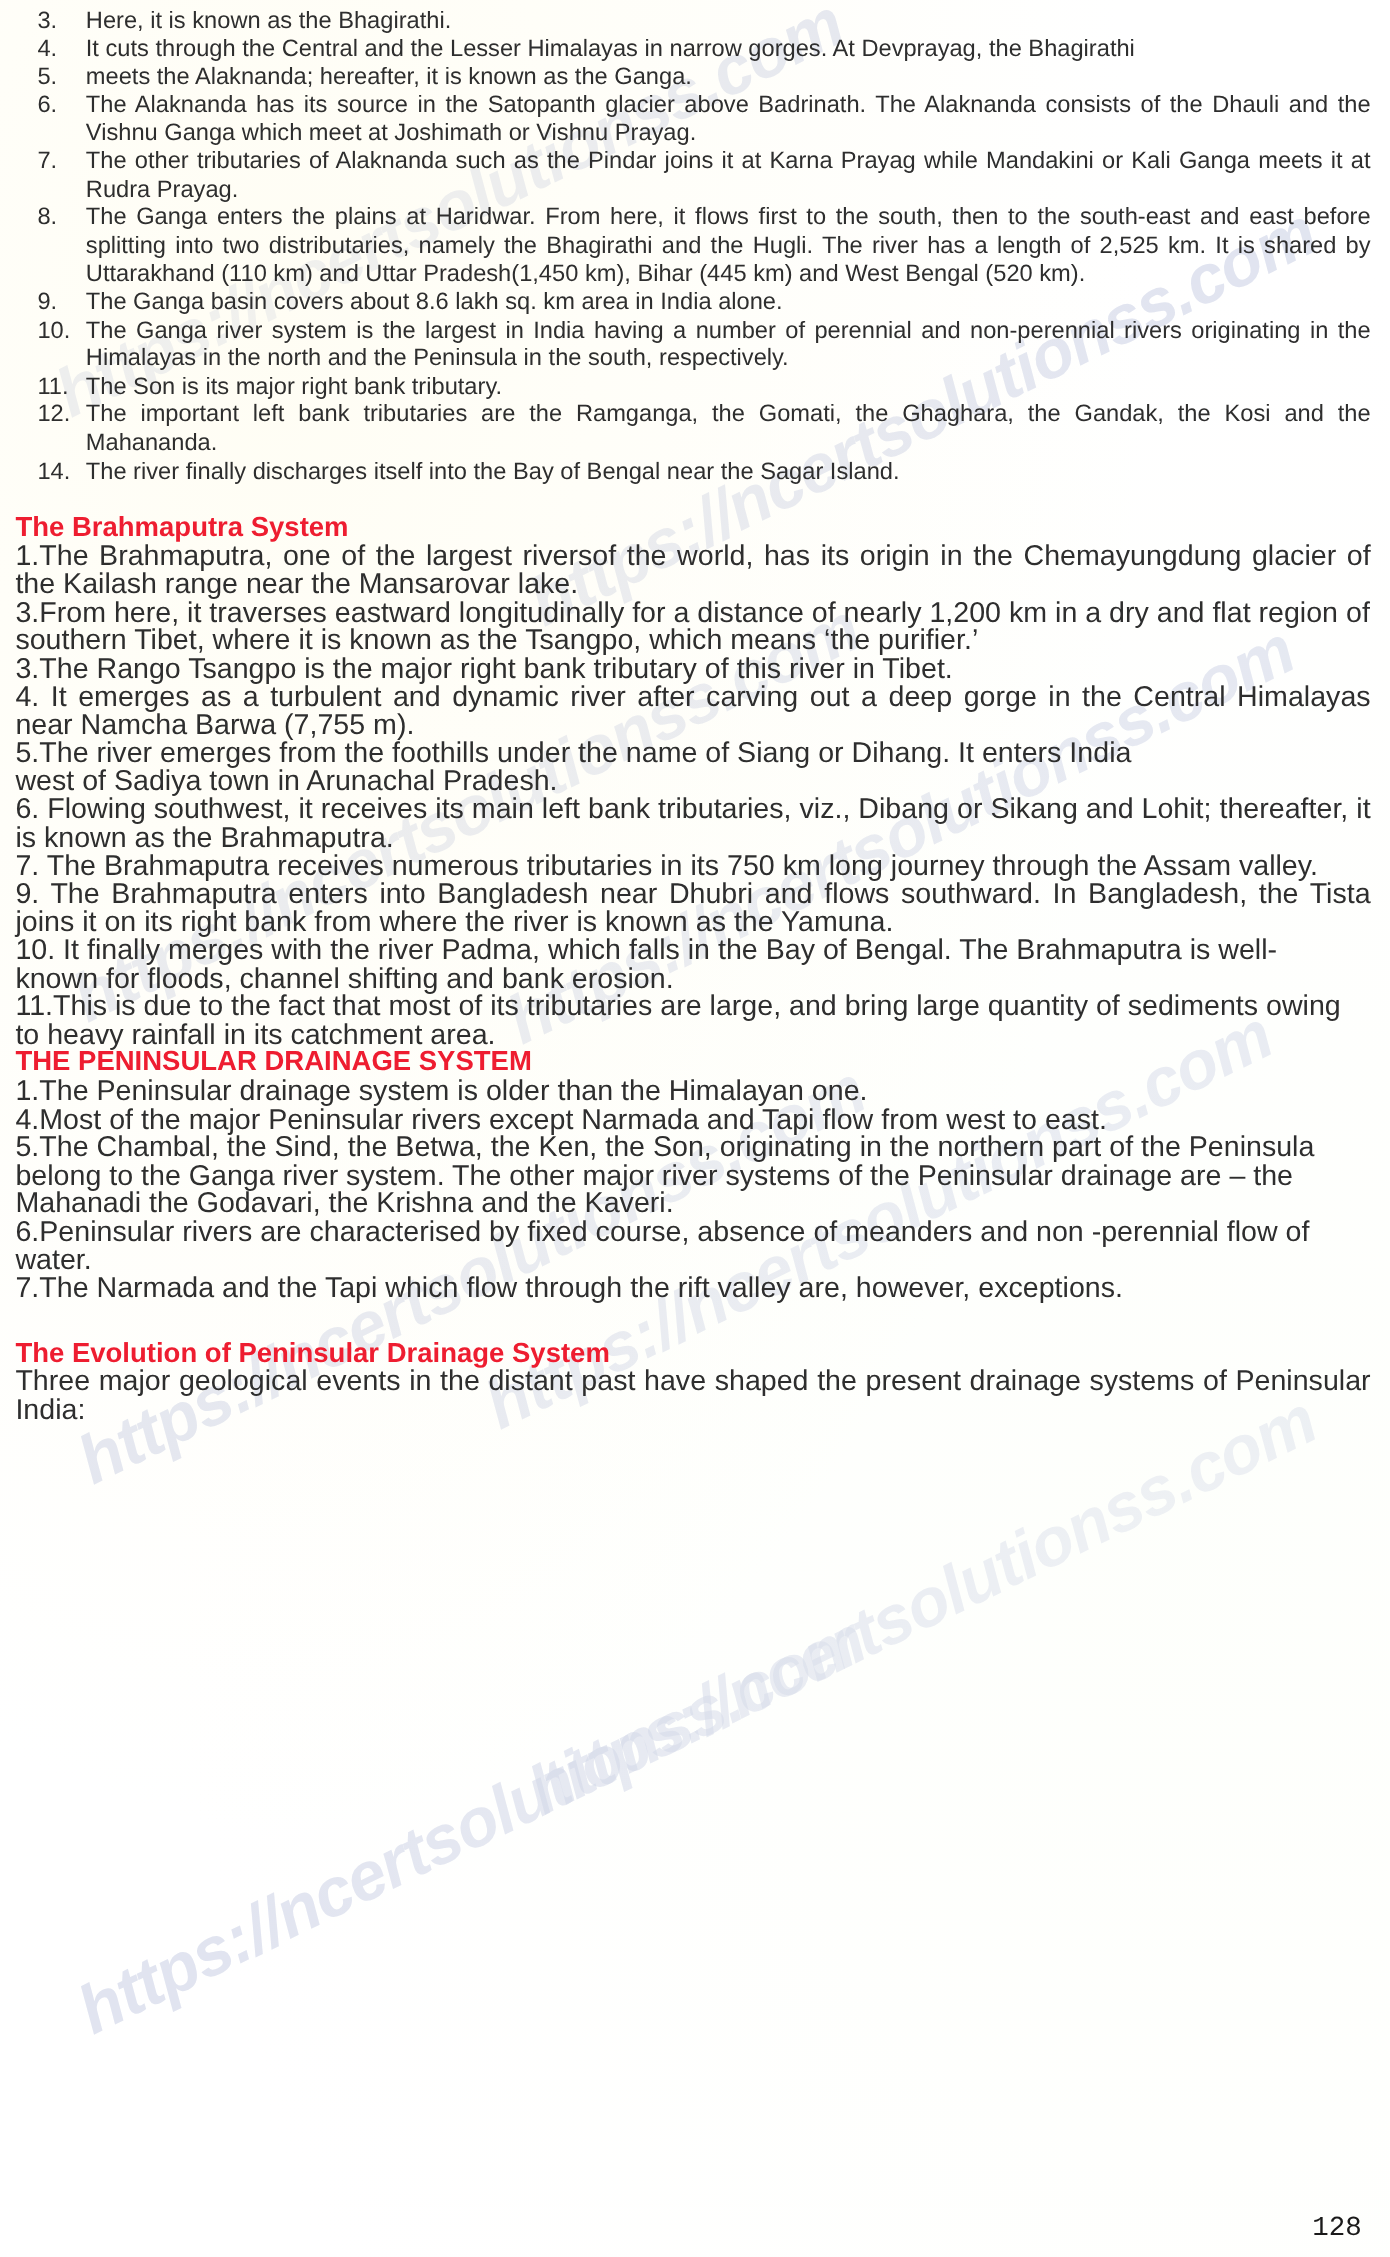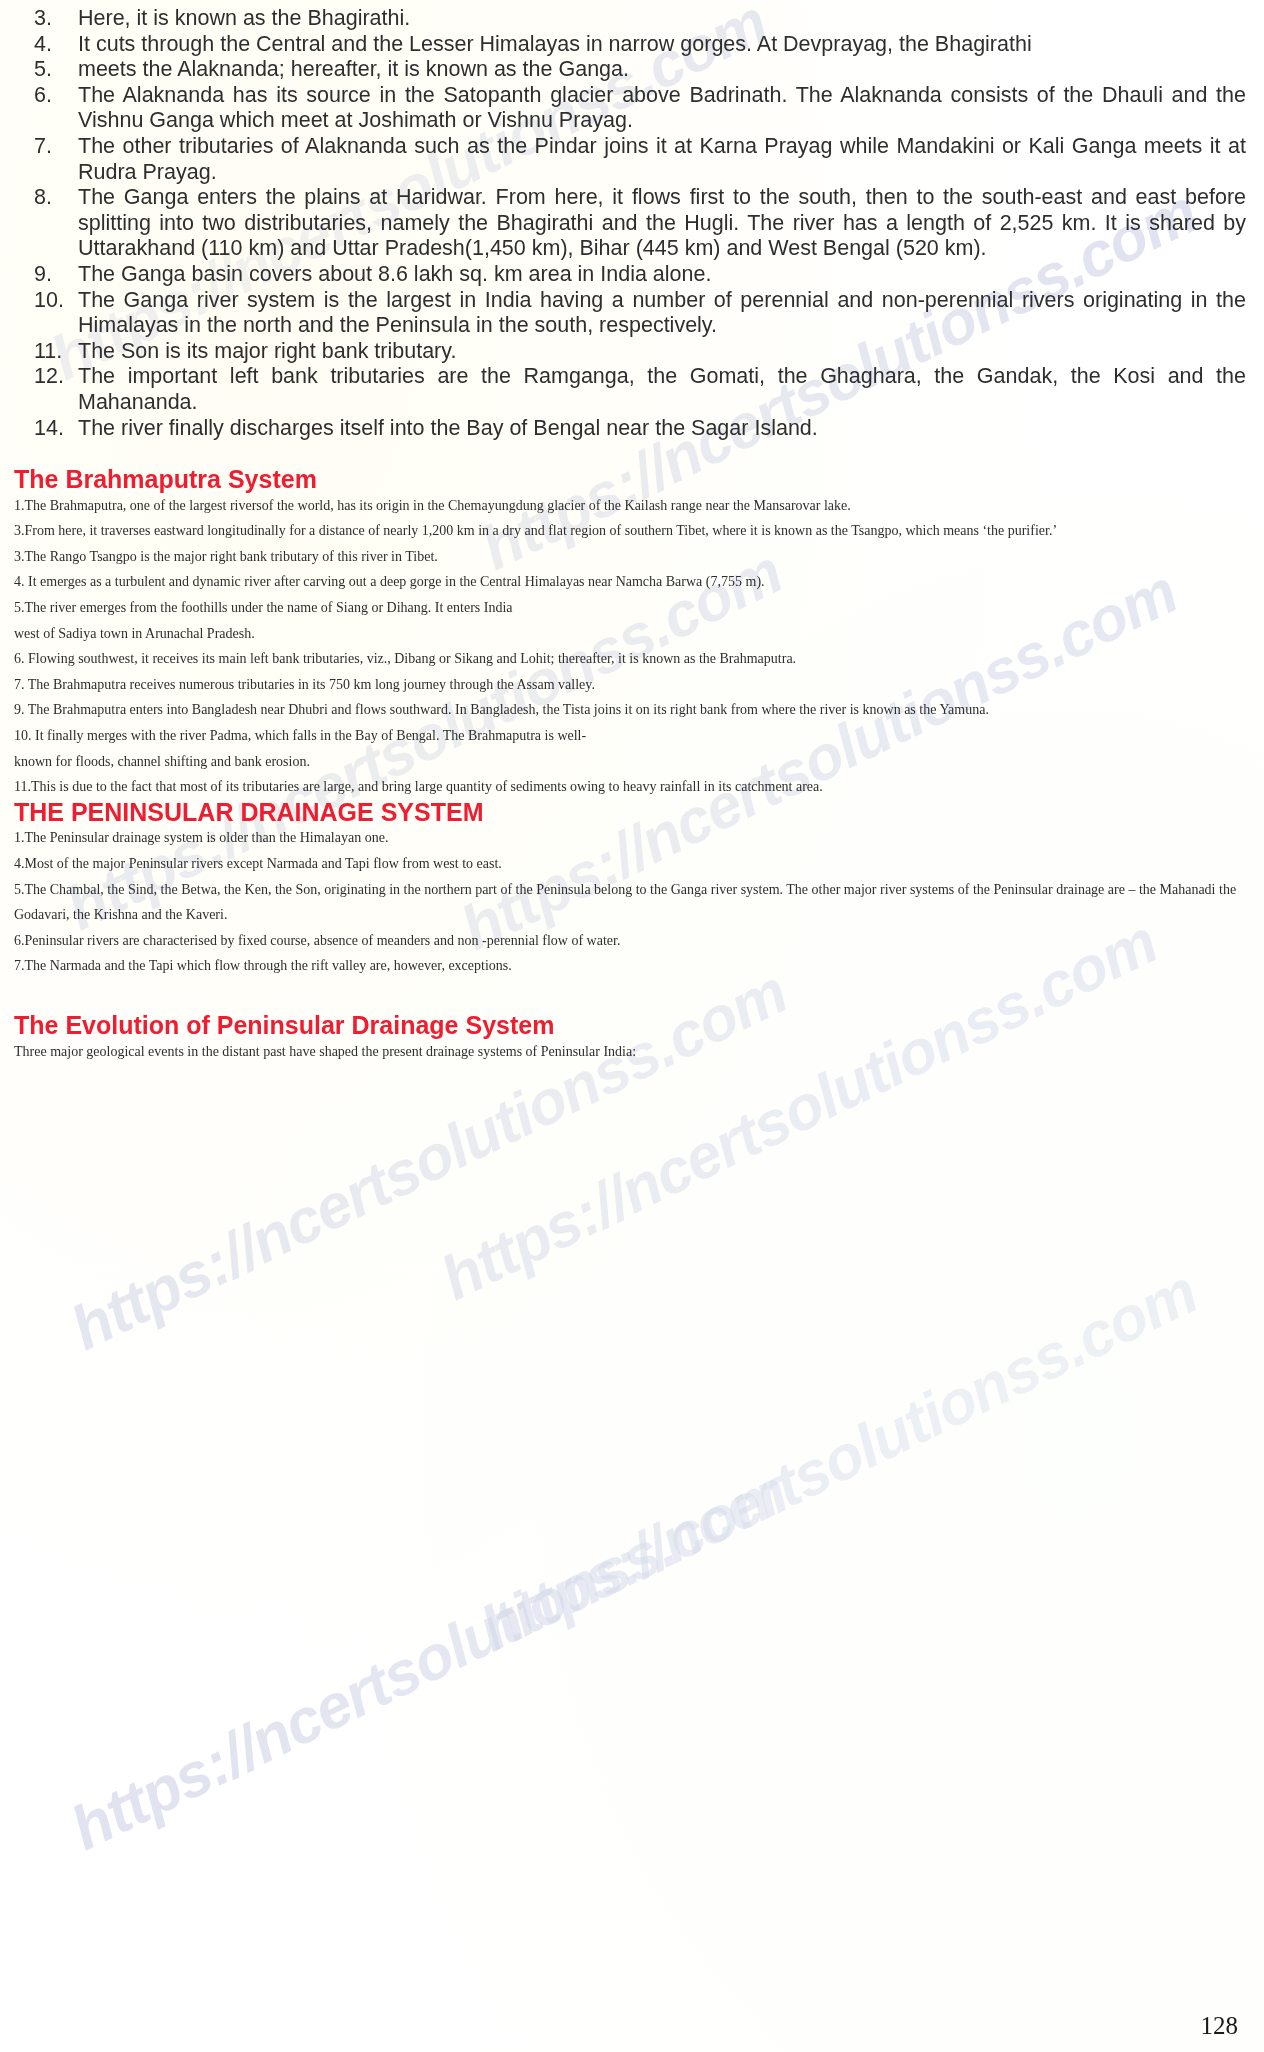--- a/index.html
+++ b/index.html
@@ -85,24 +85,23 @@
     font-size: 21.5px;
     line-height: 25.6px;
   }
   ol.ganga-list > li.no-justify {
     text-align: left;
   }
 
   
   p.para {
     margin: 0;
-    font-size: 14px;
+    font-size: 26px;
     line-height: 25.6px;
     text-align: left;
-    font-family: Liberation Serif, serif;
   }
   p.para.justify {
     text-align: justify;
     text-justify: inter-word;
   }
 
   h2.section-head {
     margin: 0;
     font-size: 25px;
     line-height: 25.6px;
@@ -110,21 +109,21 @@
     color: #ee1d30;
   }
   .gap-md { height: 26px; }
   .gap-lg { height: 34px; }
 
   
   #page-number {
     position: absolute;
     right: 26px;
     bottom: 12px;
-    font-family: Liberation Serif, serif;
+    font-family: Liberation Mono, monospace;
     font-size: 25px;
     color: #1a1a1a;
     z-index: 3;
   }
 
   
   #scan-tint {
     position: absolute;
     inset: 0;
     pointer-events: none;

